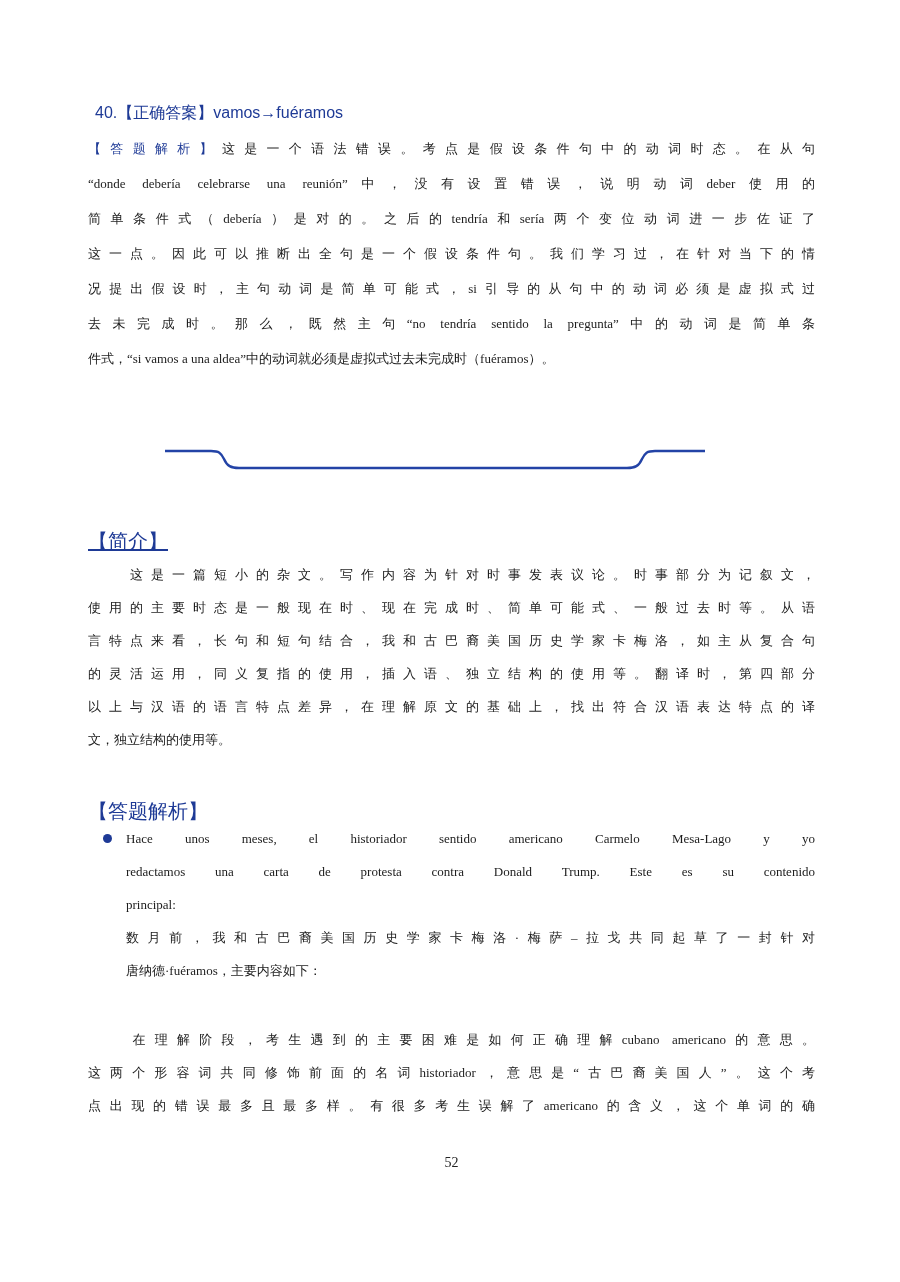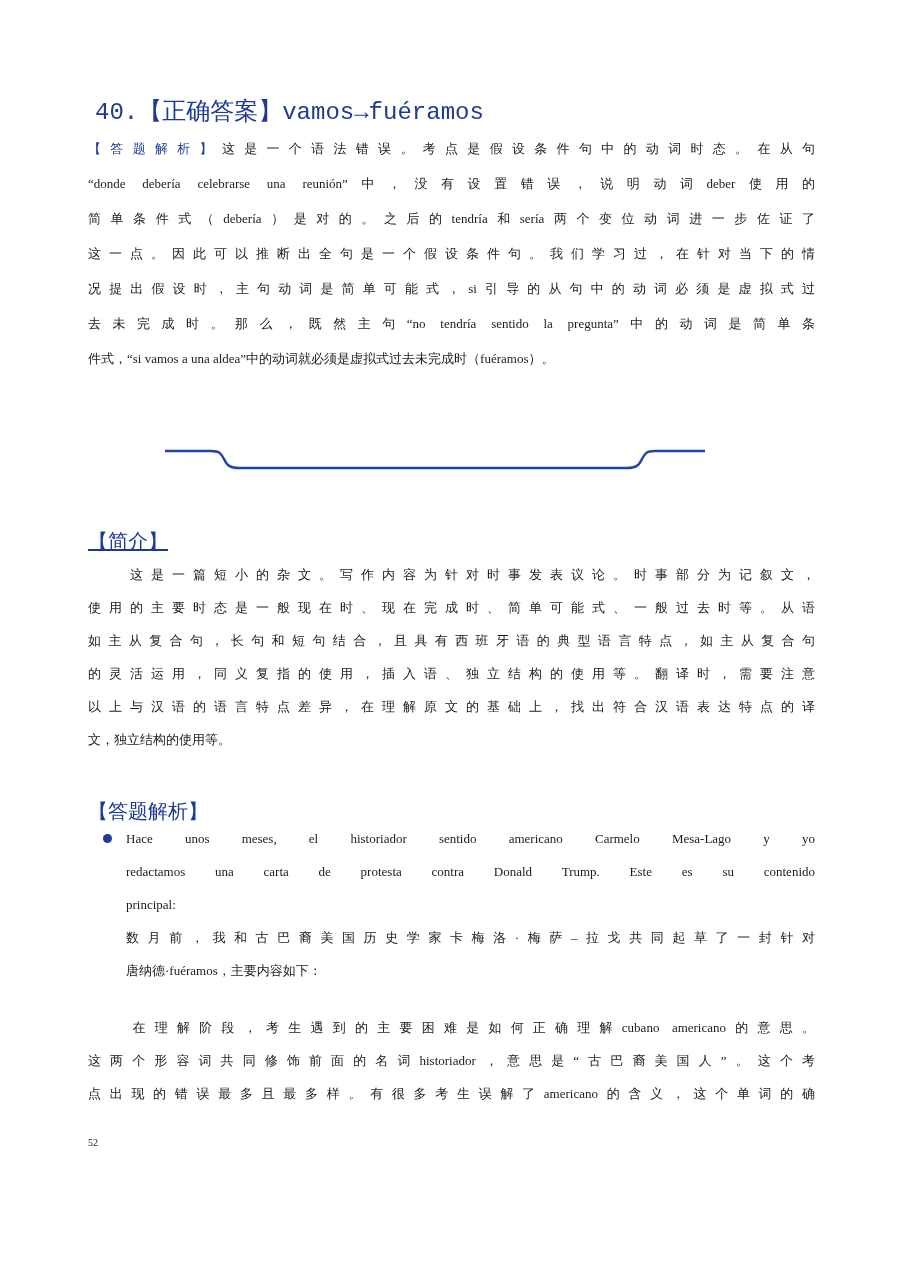--- a/index.html
+++ b/index.html
@@ -12,22 +12,22 @@
   .page {
     width: 900px; height: 1282px; position: relative; overflow: hidden;
     background: #ffffff;
     font-family: "Liberation Serif", "DejaVu Serif", serif;
     color: var(--body-text);
   }
   .content { padding: 0 85px 0 88px; }
 
   .answer-heading {
     margin: 100px 0 0 7px;
-    font-family: Liberation Mono, monospace;
-    font-size: 24px; line-height: 25px;
+    font-family: Liberation Sans, sans-serif;
+    font-size: 16px; line-height: 25px;
     color: var(--accent);
   }
 
   .para { font-size: 13px; }
   .para .tline { text-align: justify; }
   .para .tline.just { text-align-last: justify; }
   .lh35 .tline { line-height: 35px; }
   .lh33 .tline { line-height: 33px; }
   .para-answer { margin-top: 6px; }
 
@@ -56,25 +56,25 @@
   .label-analysis { margin-top: 42px; }
   .para-intro { margin-top: 4px; }
 
   .bullet-item { position: relative; padding-left: 38px; margin-top: -2px; }
   .bullet-dot {
     position: absolute; left: 15px; top: 12px;
     width: 9px; height: 9px; border-radius: 50%;
     background: var(--accent);
   }
 
-  .followup { margin-top: 24px; }
+  .followup { margin-top: 36px; }
 
   .footer {
-    margin-top: 24px; 
-    font-size: 10px; line-height: 18px; color: #222222;
+    margin-top: 32px; text-align: center;
+    font-size: 14px; line-height: 18px; color: #222222;
   }
 </style>
 </head>
 <body>
 
 <div class="page">
   <div class="content">
 
     <div class="answer-heading">40.【正确答案】vamos→fuéramos</div>
 
@@ -92,22 +92,22 @@
       <svg class="section-svg" viewBox="0 0 540 24" preserveAspectRatio="none">
         <path d="M 0 3 H 46 C 54 3 56 5 59 11 C 62 18 66 20 74 20 L 462 20 C 470 20 474 18 477 11 C 480 5 482 3 490 3 L 540 3"></path>
       </svg>
     </div>
 
     <div class="label-heading label-intro">【简介】</div>
 
     <div class="para lh33 para-intro">
         <div class="tline just">　　这是一篇短小的杂文。写作内容为针对时事发表议论。时事部分为记叙文，</div>
         <div class="tline just">使用的主要时态是一般现在时、现在完成时、简单可能式、一般过去时等。从语</div>
-        <div class="tline just">如主从复合句，长句和短句结合，且具有西班牙语的典型语言特点，如主从复合句</div>
-        <div class="tline just">的灵活运用，同义复指的使用，插入语、独立结构的使用等。翻译时，需要注意</div>
+        <div class="tline just">言特点来看，长句和短句结合，我和古巴裔美国历史学家卡梅洛，如主从复合句</div>
+        <div class="tline just">的灵活运用，同义复指的使用，插入语、独立结构的使用等。翻译时，第四部分</div>
         <div class="tline just">以上与汉语的语言特点差异，在理解原文的基础上，找出符合汉语表达特点的译</div>
         <div class="tline">文，独立结构的使用等。</div>
       </div>
 
     <div class="label-heading label-analysis">【答题解析】</div>
 
     <div class="bullet-item">
       <span class="bullet-dot"></span>
       <div class="para lh33">
           <div class="tline just">Hace unos meses, el historiador sentido americano Carmelo Mesa-Lago y yo</div>

